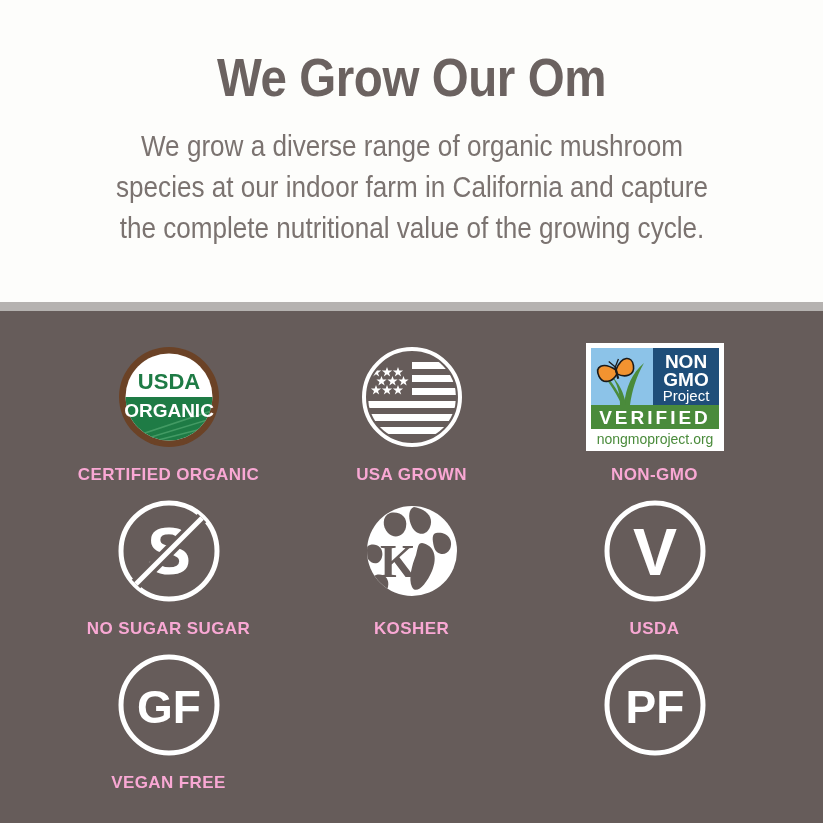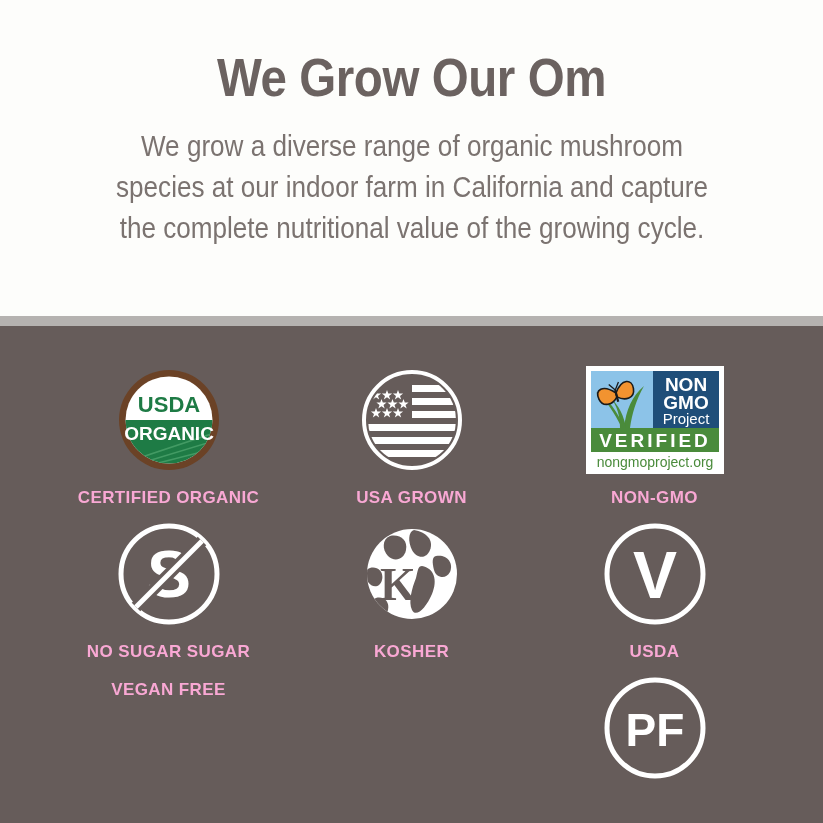--- a/index.html
+++ b/index.html
@@ -255,20 +255,26 @@
             <text x="52" y="76" text-anchor="middle" font-family="'Liberation Sans','Liberation Sans Narrow',sans-serif" font-size="66" font-weight="bold" fill="#ffffff">V</text>
           </svg>
         </div>
         <div class="badge-label">USDA</div>
       </div>
     </div>
 
     <div class="badge-row">
 
       <div class="badge">
+        <div class="badge-art">
+          <svg width="104" height="104" viewBox="0 0 104 104">
+            <circle cx="52" cy="52" r="48" fill="none" stroke="#ffffff" stroke-width="5"></circle>
+            <text x="52" y="70" text-anchor="middle" font-family="'Liberation Sans','Liberation Sans Narrow',sans-serif" font-size="46" font-weight="bold" fill="#ffffff">GF</text>
+          </svg>
+        </div>
         <div class="badge-label">VEGAN FREE</div>
       </div>
 
       <div class="badge">
       </div>
 
       <div class="badge">
         <div class="badge-art">
           <svg width="104" height="104" viewBox="0 0 104 104">
             <circle cx="52" cy="52" r="48" fill="none" stroke="#ffffff" stroke-width="5"></circle>

